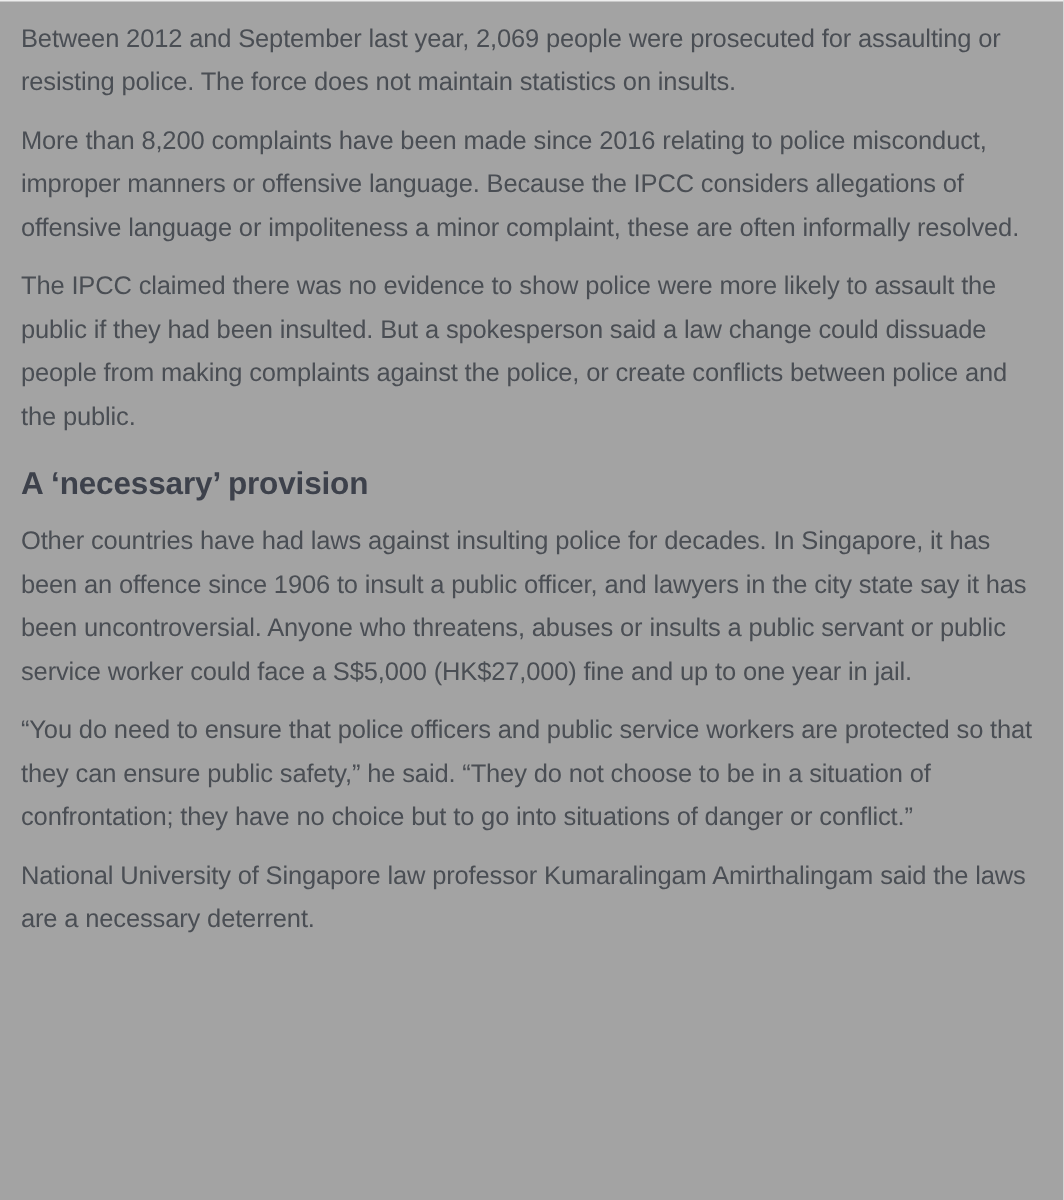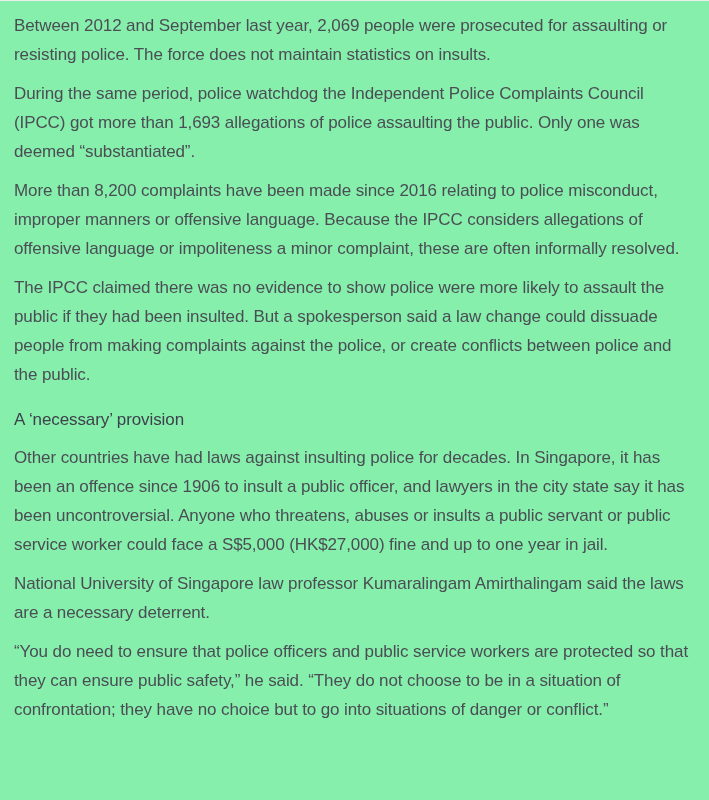--- a/index.html
+++ b/index.html
@@ -4,52 +4,51 @@
 <style>
   html, body {
     margin: 0;
     padding: 0;
     background: #ffffff;
   }
   .page {
     width: 709px;
     height: 800px;
     box-sizing: border-box;
-    background: #86efac;
+    background: #a3a3a3;
     border-top: 1px solid #ededed;
     overflow: hidden;
   }
   .article {
     box-sizing: border-box;
     width: 709px;
     padding: 10px 14px 0 14px;
     font-family: "Liberation Sans", "DejaVu Sans", sans-serif;
     font-size: 17px;
     line-height: 29px;
     letter-spacing: -0.1px;
     color: #4a4e54;
   }
   .article p {
     margin: 0 0 10px 0;
   }
   .article h3 {
     margin: 16px 0 9px 0;
-    font-size: 17px;
+    font-size: 21px;
     line-height: 29px;
-    font-weight: 400;
+    font-weight: 700;
     color: #3d414b;
   }
 </style>
 </head>
 <body>
 
 <div class="page">
   <article class="article">
     <p>Between 2012 and September last year, 2,069 people were prosecuted for assaulting or resisting police. The force does not maintain statistics on insults.</p>
-    <p>During the same period, police watchdog the Independent Police Complaints Council (IPCC) got more than 1,693 allegations of police assaulting the public. Only one was deemed “substantiated”.</p>
     <p>More than 8,200 complaints have been made since 2016 relating to police misconduct, improper manners or offensive language. Because the IPCC considers allegations of offensive language or impoliteness a minor complaint, these are often informally resolved.</p>
     <p>The IPCC claimed there was no evidence to show police were more likely to assault the public if they had been insulted. But a spokesperson said a law change could dissuade people from making complaints against the police, or create conflicts between police and the public.</p>
     <h3>A ‘necessary’ provision</h3>
     <p>Other countries have had laws against insulting police for decades. In Singapore, it has been an offence since 1906 to insult a public officer, and lawyers in the city state say it has been uncontroversial. Anyone who threatens, abuses or insults a public servant or public service worker could face a S$5,000 (HK$27,000) fine and up to one year in jail.</p>
+    <p>“You do need to ensure that police officers and public service workers are protected so that they can ensure public safety,” he said. “They do not choose to be in a situation of confrontation; they have no choice but to go into situations of danger or conflict.”</p>
     <p>National University of Singapore law professor Kumaralingam Amirthalingam said the laws are a necessary deterrent.</p>
-    <p>“You do need to ensure that police officers and public service workers are protected so that they can ensure public safety,” he said. “They do not choose to be in a situation of confrontation; they have no choice but to go into situations of danger or conflict.”</p>
   </article>
 </div>
 
 </body></html>

